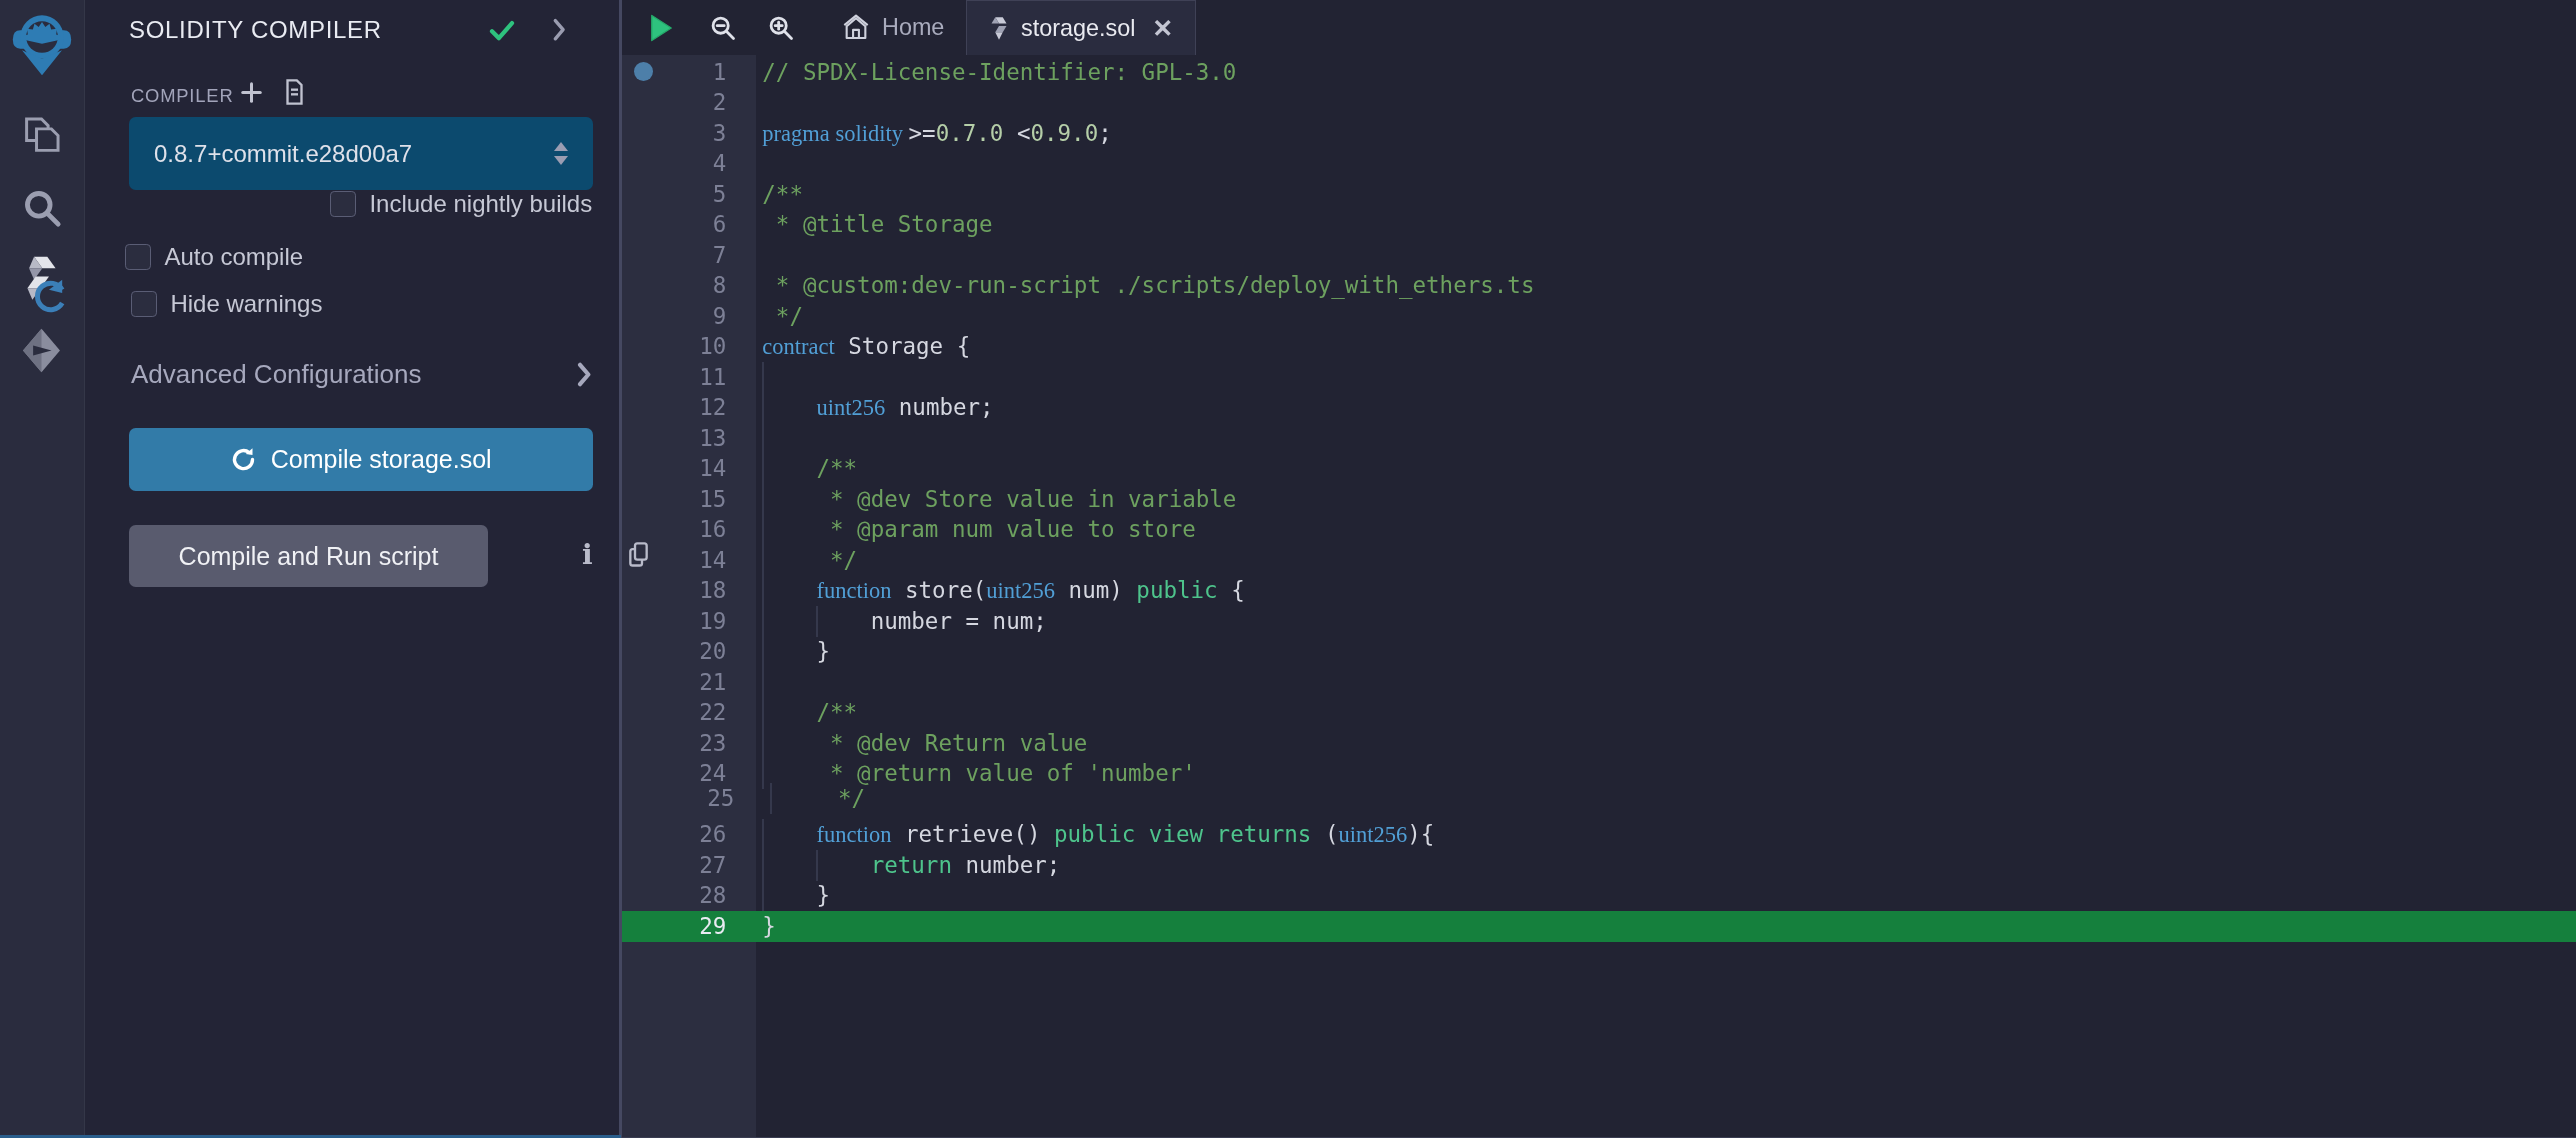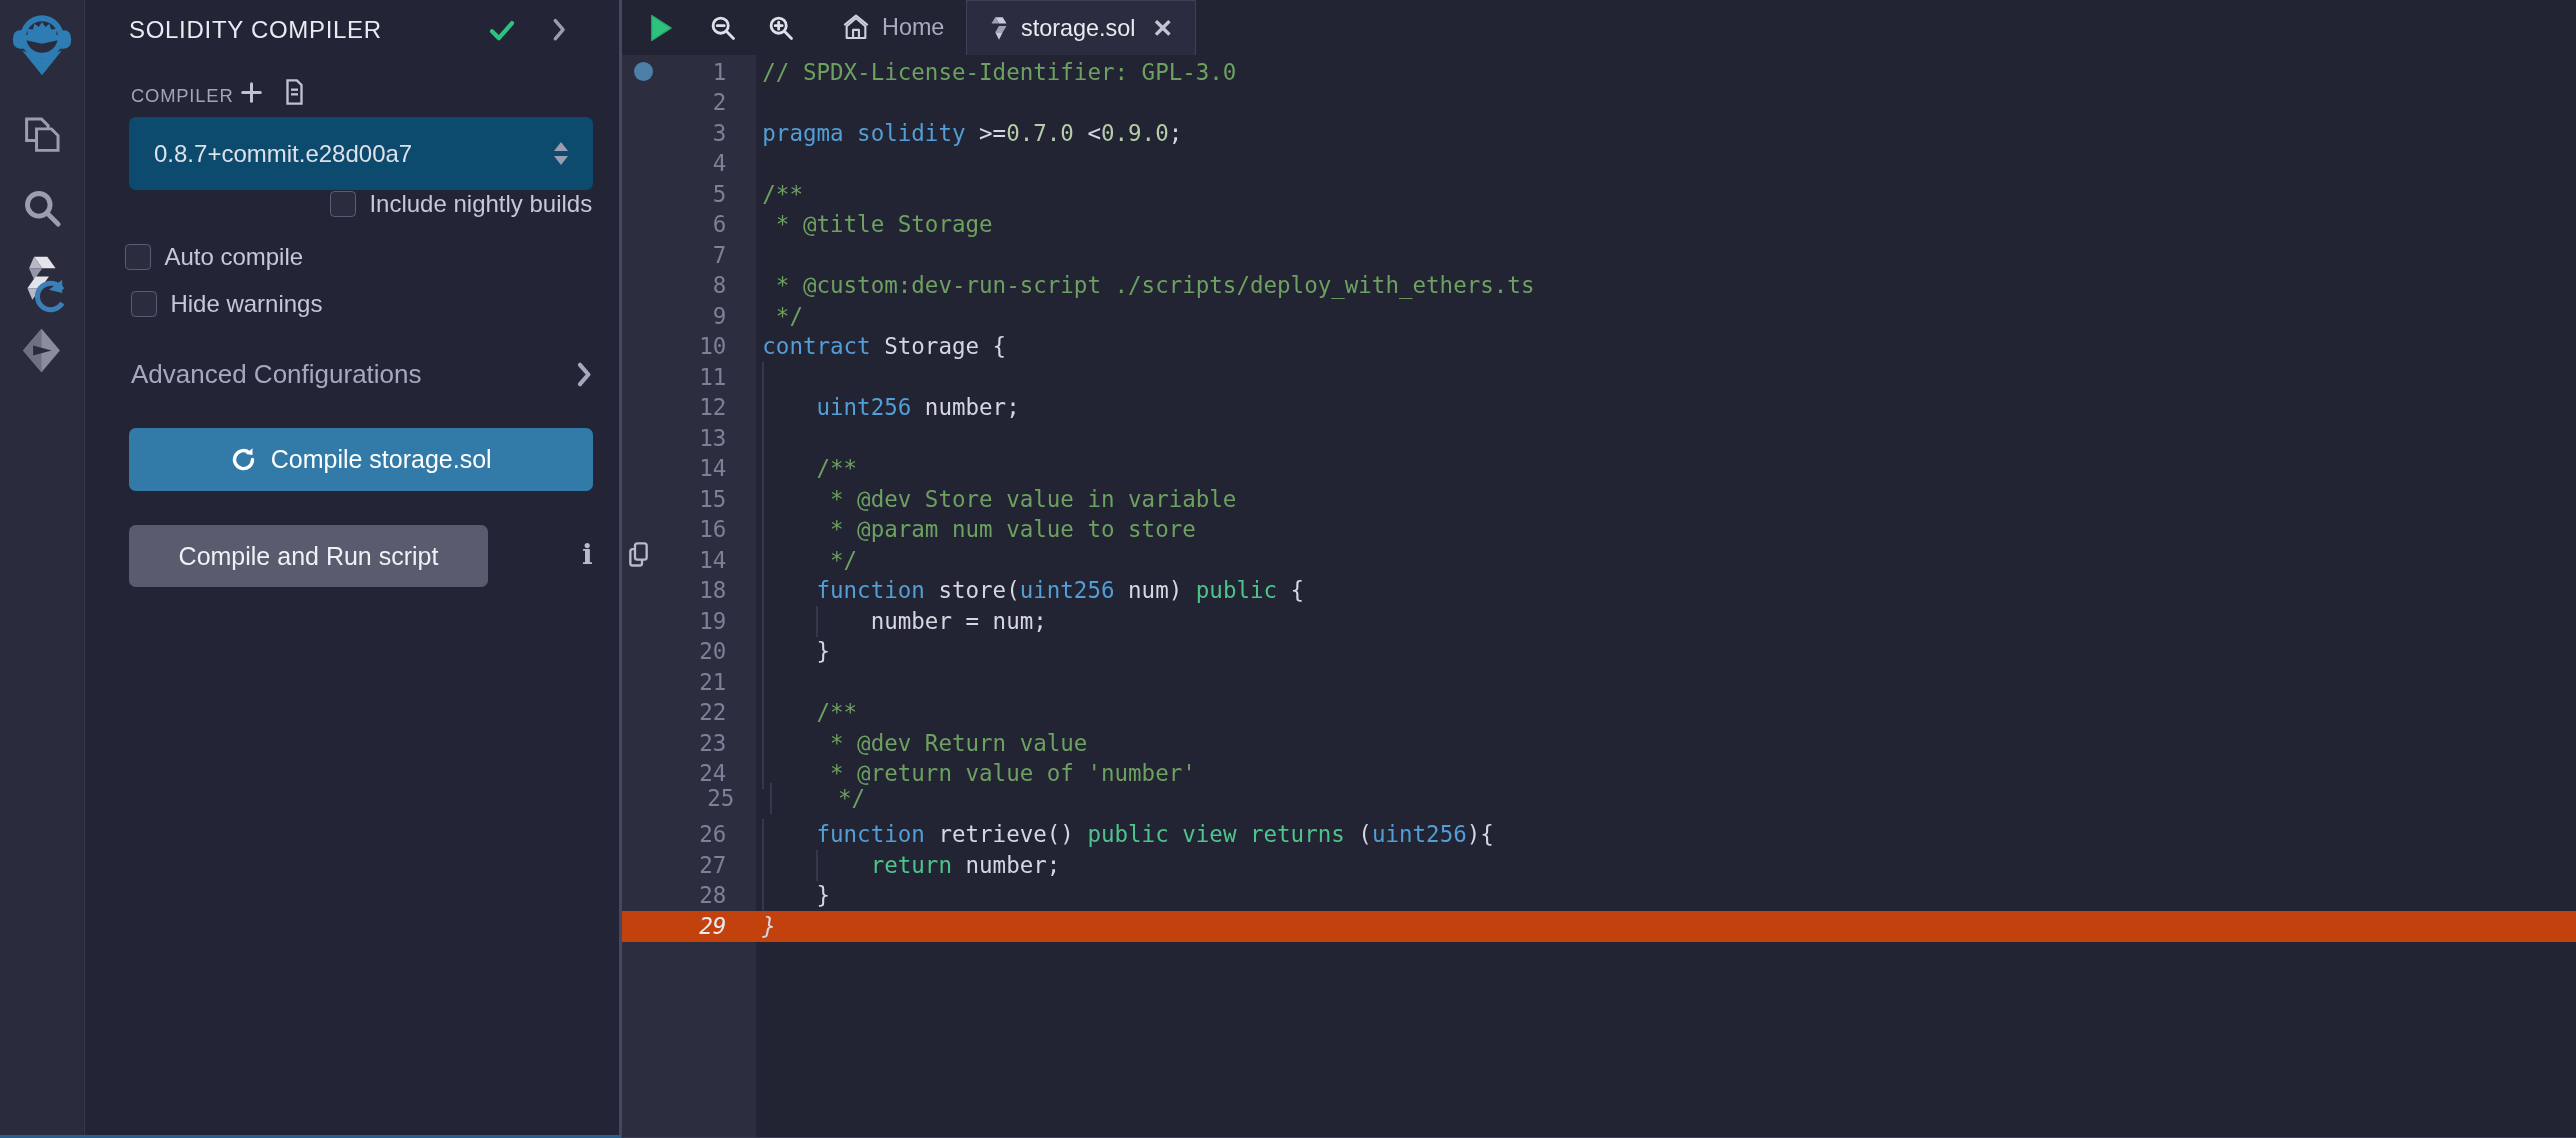--- a/index.html
+++ b/index.html
@@ -69,28 +69,28 @@
   .tab.home { margin-left:25px; }
   .tab .t-lbl { font-size:23.4px; color:#a9abbd; }
   .tab.active { background:#2a2c3f; border:1.7px solid #3f4156; border-bottom:none; }
   .tab.active .t-lbl { color:#e9eaf0; }
   .tab .t-close { font-size:25px; color:#c3c5d2; font-weight:bold; margin-left:5px; }
 
   .codearea { position:absolute; top:55px; left:0; right:0; bottom:0; overflow:hidden; }
   .gutter { position:absolute; top:0; bottom:0; left:0; width:134px; background:#2c2e40; }
   .crow { position:absolute; left:0; right:0; height:31px; font-family:"DejaVu Sans Mono", monospace;
           font-size:22.5px; line-height:31px; white-space:pre; }
-  .crow.active { background:#c2410c;font-style:italic; }
+  .crow.active { background:#15803d; }
   .lnum { position:absolute; left:0; width:134px; text-align:right; padding-right:30px; color:#7d8096; }
   .crow.active .lnum { color:#e9ebf2; }
   .ccode { position:absolute; left:140px; }
   .bp-dot { position:absolute; left:11.7px; top:5.8px; width:19px; height:19px; border-radius:50%; background:#4d7fa9; }
   .guide { position:absolute; top:0; bottom:0; width:1.7px; background:#35384c; }
   .tk-cm { color:#6da15f; }
-  .tk-k  { color:#519fd6; }
+  .tk-k  { color:#519fd6;font-family:Liberation Serif, serif; }
   .tk-g  { color:#4ec48c; }
   .tk-num{ color:#b5cea8; }
   .tk-d  { color:#d5d7e0; }
   .editor-bottomline { position:absolute; left:0; right:0; bottom:0; height:2.5px; background:#3a3d52; }
 
   svg { display:block; }
 </style>
 </head>
 <body>
 

